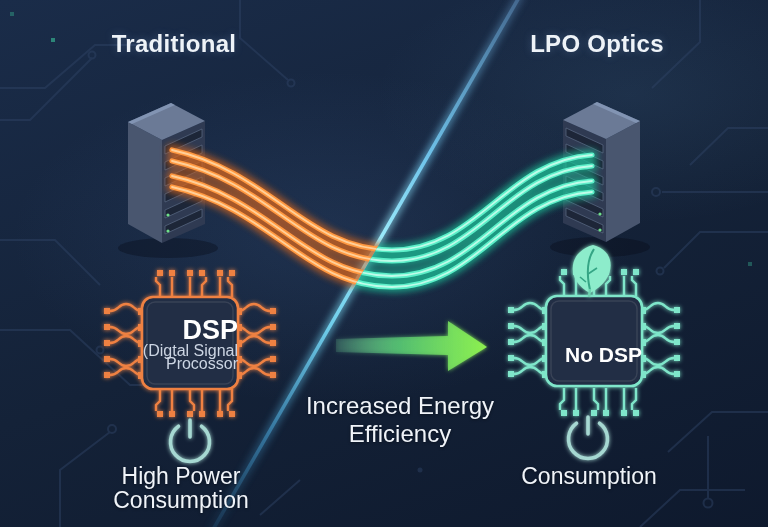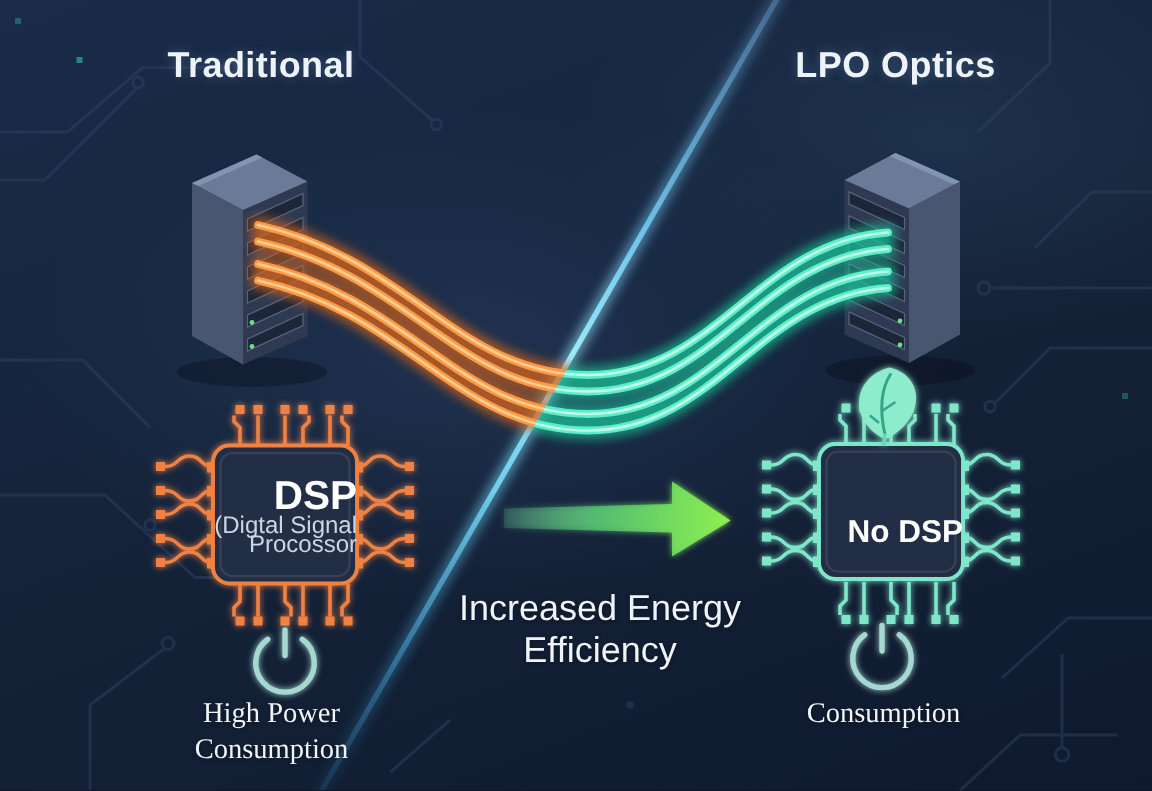--- a/index.html
+++ b/index.html
@@ -10,21 +10,21 @@
       radial-gradient(ellipse 55% 45% at 40% 45%, rgba(70,105,160,0.20), rgba(70,105,160,0) 70%),
       radial-gradient(ellipse 45% 35% at 78% 18%, rgba(90,140,180,0.12), rgba(90,140,180,0) 70%),
       linear-gradient(160deg, #1a2c49 0%, #142238 52%, #0e192d 100%);
     padding-left: 40px;
   }
   #scene{position:absolute;left:0;top:0;}
   .txt{position:absolute;color:#eef3f8;text-align:center;pointer-events:none;}
   .title{font-size:24px;font-weight:bold;line-height:28px;letter-spacing:.3px;
          text-shadow:0 0 8px rgba(160,200,255,0.25);}
   .subtitle{font-size:16px;font-weight:normal;line-height:20px;color:#e7edf5;}
-  .caption{font-size:19px;line-height:24px;color:#f0f4f9;text-shadow:0 1px 3px rgba(0,0,0,.4);font-family:Liberation Serif, serif;}
+  .caption{font-size:23px;line-height:24px;color:#f0f4f9;text-shadow:0 1px 3px rgba(0,0,0,.4);}
   .arrow-label{font-size:24px;color:#f0f4f9;text-shadow:0 1px 3px rgba(0,0,0,.4);}
   .chip-text{display:flex;flex-direction:column;align-items:flex-end;justify-content:center;}
   .chip-name{font-weight:bold;color:#ffffff;}
   .chip-sub{font-size:16px;line-height:12.5px;color:#ccd5e3;}
 </style>
 </head>
 <body>
 
 <div id="stage">
 

